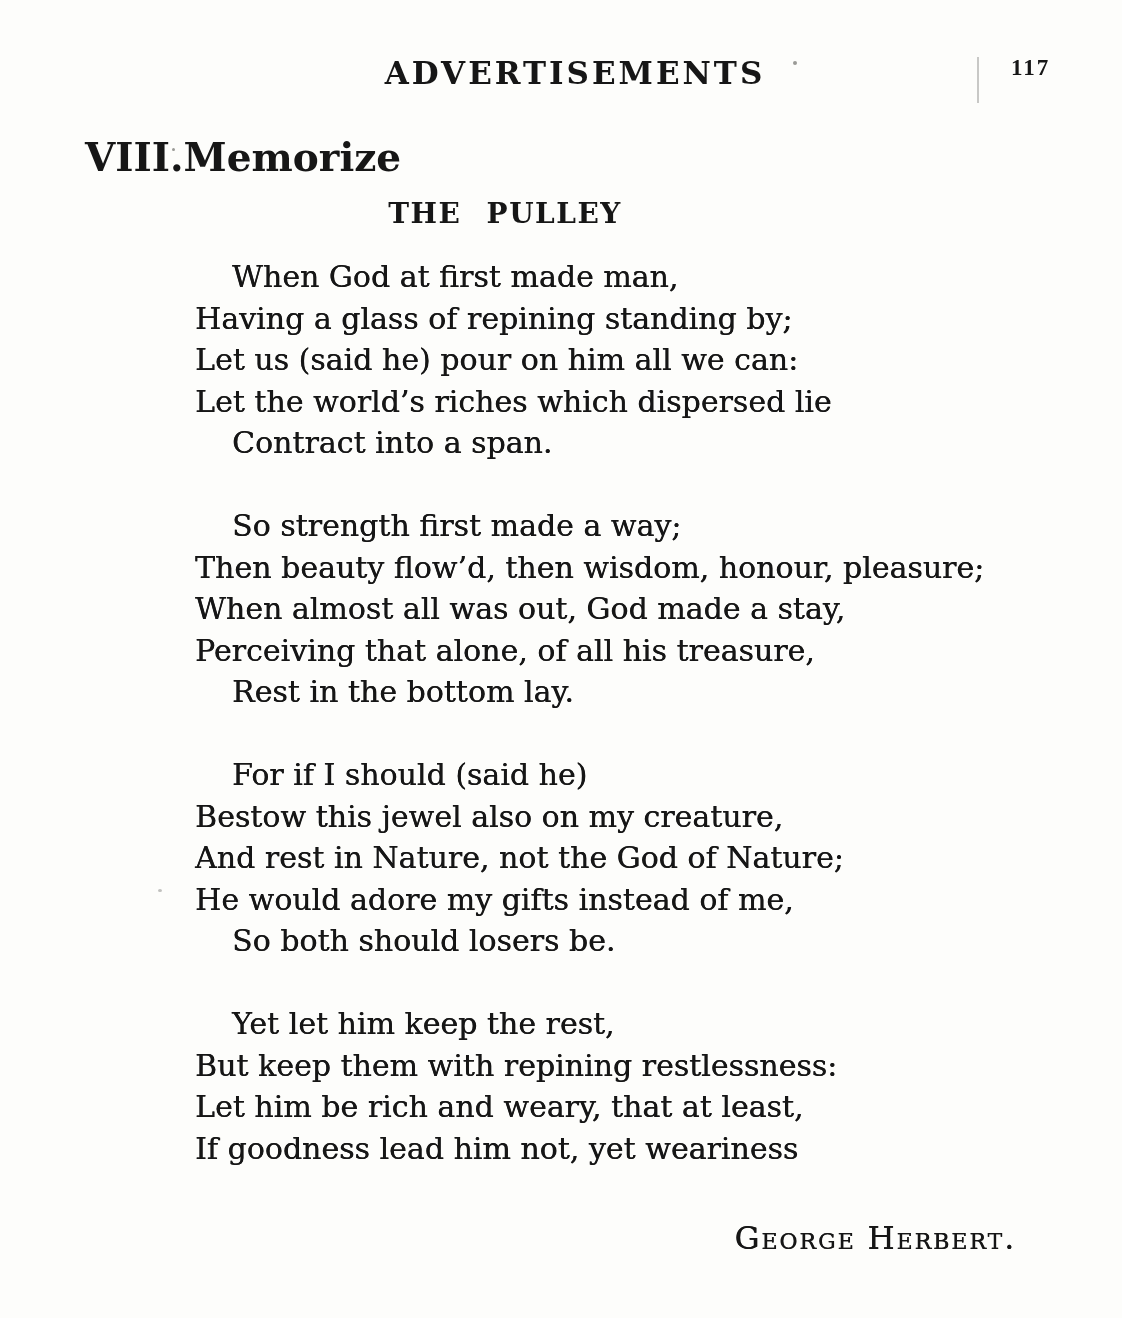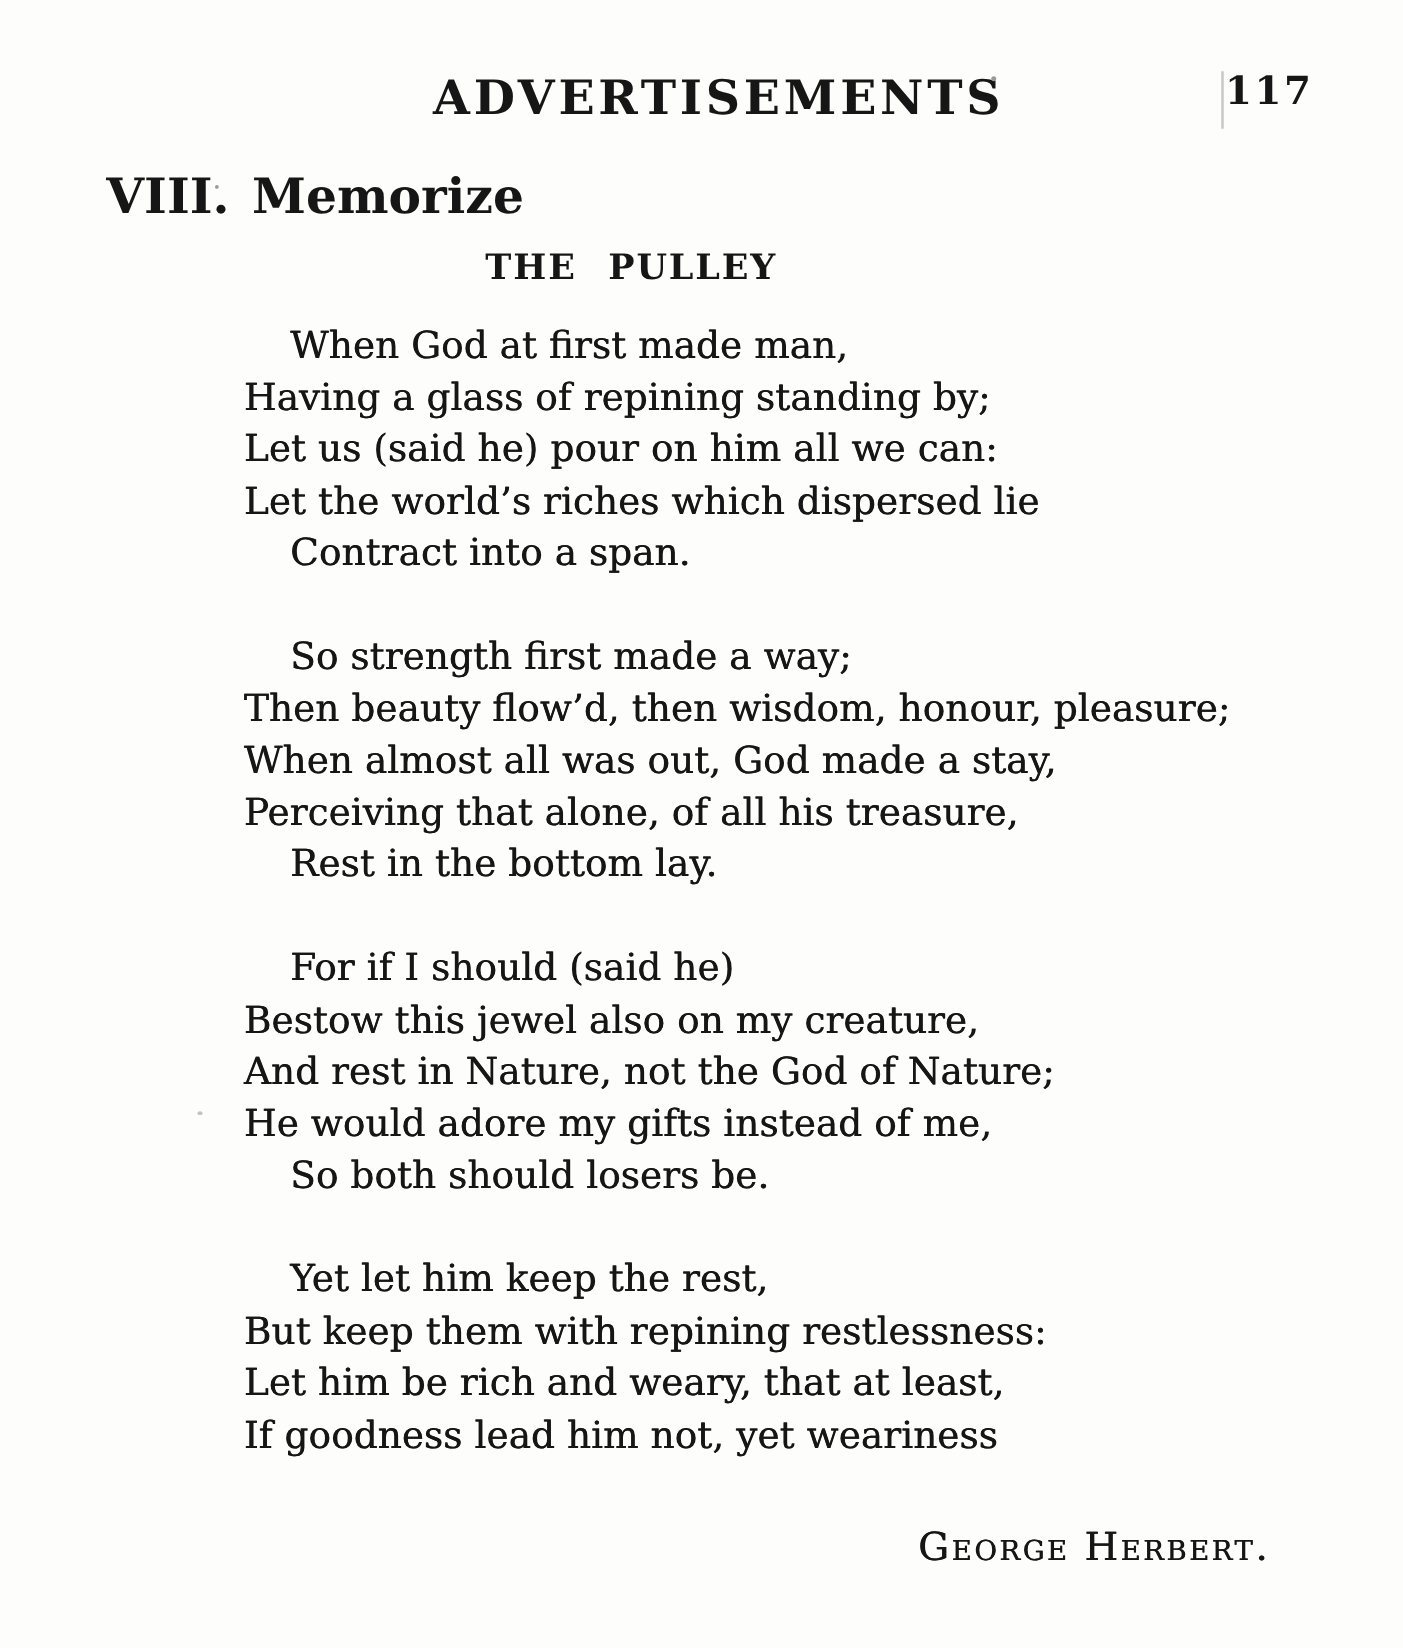--- a/index.html
+++ b/index.html
@@ -16,51 +16,52 @@
   .page {
     position: absolute;
     inset: 0;
   }
   
   .header-title {
     position: absolute;
     top: 55px;
     left: 575px;
     transform: translateX(-50%);
-    font-size: 38px;
+    font-size: 31px;
     font-weight: bold;
     letter-spacing: 3px;
     white-space: nowrap;
   }
   .header-rule {
     position: absolute;
     top: 57px;
     left: 977px;
     width: 2px;
     height: 46px;
     background: #c8c8c6;
   }
   .page-number {
     position: absolute;
     top: 55px;
-    left: 980px;
-    font-size: 31px;
+    left: 1011px;
+    font-size: 23px;
     font-weight: bold;
     letter-spacing: 2px;
+    font-family: Liberation Serif, serif;
   }
   
   .section-heading {
     position: absolute;
     top: 134px;
     left: 85px;
     font-size: 39px;
     font-weight: bold;
     white-space: nowrap;
   }
-  .section-number { margin-right: 18px; }
+  .section-number { }
   
   .poem-title {
     position: absolute;
     top: 197px;
     left: 0;
     width: 1010px;
     text-align: center;
     font-size: 28px;
     font-weight: bold;
     letter-spacing: 1.5px;

